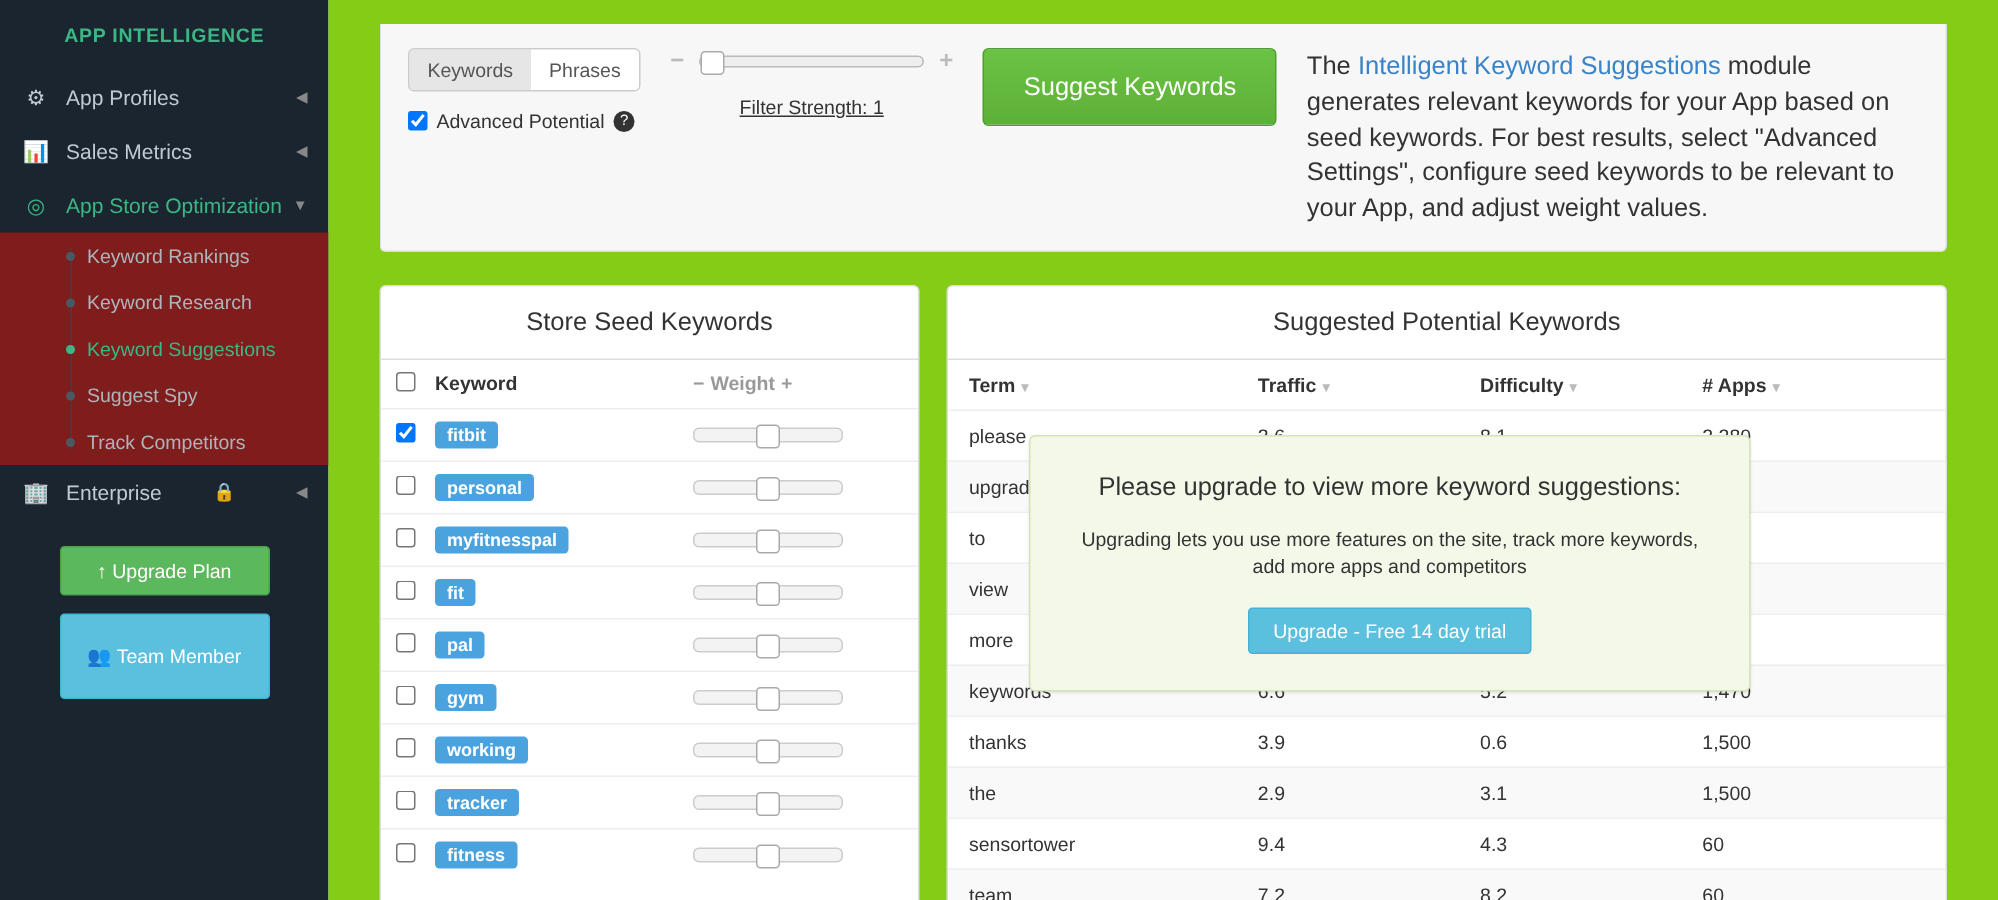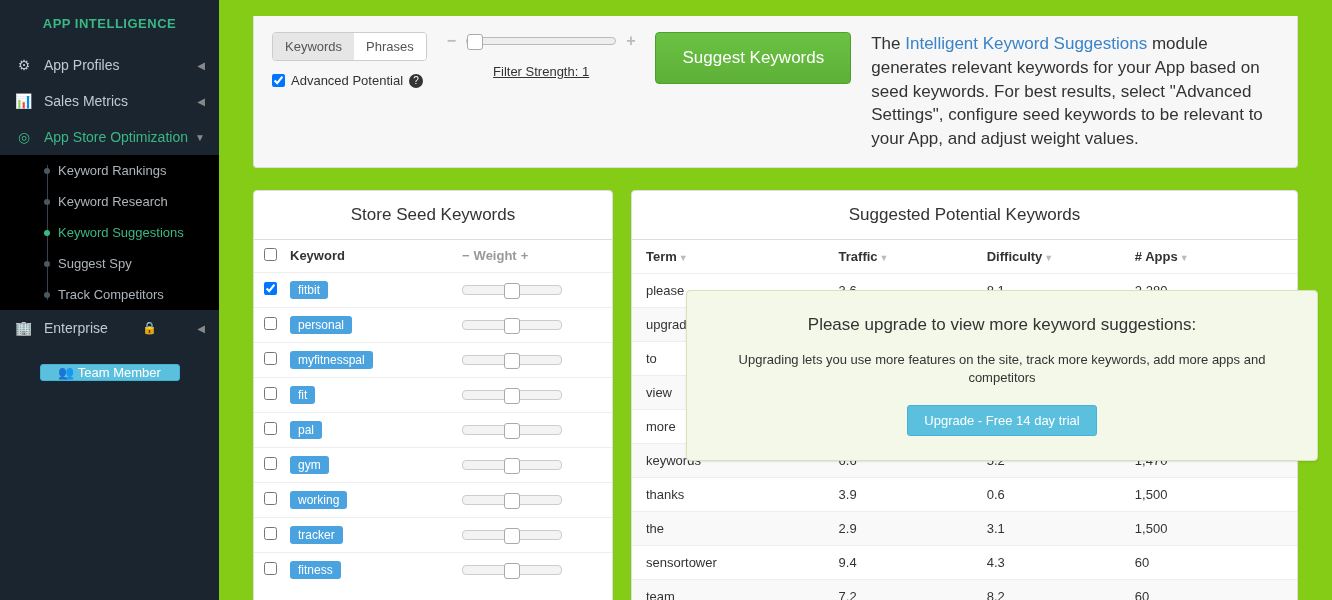--- a/index.html
+++ b/index.html
@@ -5,29 +5,29 @@
 * { margin: 0; padding: 0; box-sizing: border-box; }
 body { font-family: "Helvetica Neue", Arial, sans-serif; font-size: 13px; color: #555; background: #fff; width: 1332px; height: 600px; overflow: hidden; }
 .app { display: flex; height: 600px; }
 .sidebar { width: 219px; background: #1a2530; color: #fff; flex-shrink: 0; }
 .brand { padding: 16px 0; text-align: center; font-size: 13px; font-weight: bold; color: #3ab783; letter-spacing: 0.5px; }
 .nav-item { display: flex; align-items: center; padding: 10px 14px; color: #c0cad0; cursor: pointer; font-size: 14px; position: relative; }
 .nav-item.active { color: #3ab783; }
 .nav-item .icon { width: 20px; margin-right: 10px; text-align: center; }
 .nav-item .caret { margin-left: auto; font-size: 10px; color: #888; }
 .nav-item .lock { margin-left: auto; color: #3ab783; font-size: 12px; margin-right: 6px; }
-.subnav { background: #000000; position: relative; }
+.subnav { background: #7f1d1d; position: relative; }
 .subnav-item { padding: 8px 12px 8px 58px; color: #adb5bb; font-size: 13px; cursor: pointer; position: relative; }
 .subnav-item.active { color: #3ab783; }
 .subnav-item::before { content: ""; position: absolute; left: 44px; top: 50%; width: 6px; height: 6px; border-radius: 50%; background: #4b5862; transform: translateY(-50%); }
 .subnav-item.active::before { background: #3ab783; }
 .subnav::before { content: ""; position: absolute; left: 47px; top: 10px; bottom: 10px; width: 1px; background: #36424d; }
 .sidebar-btns { padding: 18px; }
 .btn-upgrade { display: block; width: 140px; margin: 0 auto 12px; padding: 8px 0; text-align: center; background: #5cb85c; color: #fff; border-radius: 3px; font-size: 13px; border: 1px solid #4ba34b; cursor: pointer; }
-.btn-team { display: block; width: 140px; margin: 0 auto; padding: 0 0; text-align: center; background: #5bc0de; color: #fff; border-radius: 3px; font-size: 13px; border: 1px solid #46b3d6; cursor: pointer; }
+.btn-team { display: block; width: 140px; margin: 0 auto; padding: 20px 0; text-align: center; background: #5bc0de; color: #fff; border-radius: 3px; font-size: 13px; border: 1px solid #46b3d6; cursor: pointer; }
 .content { flex: 1; background: #84cc16; padding: 16px; position: relative; }
 .top-panel { margin: 0 18px 22px; padding: 16px 18px 16px; border: 1px solid #ddd; background: #f7f7f7; border-radius: 0 0 4px 4px; border-top: none; display: flex; align-items: flex-start; gap: 20px; }
 .toggle-group { display: inline-flex; border: 1px solid #ccc; border-radius: 4px; overflow: hidden; }
 .toggle-btn { padding: 6px 12px; font-size: 13px; background: #fff; cursor: pointer; }
 .toggle-btn.active { background: #e6e6e6; }
 .adv-row { margin-top: 12px; display: flex; align-items: center; font-size: 13px; color: #333; }
 .adv-row .q { display:inline-block; width:14px; height:14px; border-radius:50%; background:#333; color:#fff; font-size:10px; text-align:center; line-height:14px; margin-left:6px; }
 .slider-wrap { display: flex; align-items: center; gap: 10px; }
 .slider-track { width: 150px; height: 8px; border: 1px solid #bbb; border-radius: 4px; position: relative; background: #eee; }
 .slider-thumb { position: absolute; left: 0; top: -4px; width: 16px; height: 16px; background: #fff; border: 1px solid #aaa; border-radius: 3px; }
@@ -37,33 +37,33 @@
 .top-desc { font-size: 17px; color: #333; flex: 1; line-height: 1.4; }
 .top-desc a { color: #3a83c9; text-decoration: none; }
 .panels { display: flex; gap: 18px; padding: 0 18px; }
 .panel { border: 1px solid #ddd; border-radius: 4px; flex: 1; background: #fff; }
 .panel.seed { flex: 0 0 360px; }
 .panel-title { text-align: center; font-size: 17px; color: #333; padding: 14px 0; }
 .seed-header, .seed-row { display: flex; align-items: center; padding: 8px 10px; border-top: 1px solid #eee; }
 .seed-header { font-weight: bold; color: #333; border-top:1px solid #ddd; }
 .seed-cb { width: 26px; }
 .seed-kw { flex: 1; }
-.seed-kw .tag { display: inline-block; background: #4aa3df; color: #fff; padding: 2px 8px; border-radius: 3px; font-size: 12px; }
+.seed-kw .tag { display: inline-block; background: #4aa3df; color: #fff; padding: 2px 8px; border-radius: 3px; font-size: 12px; font-weight: bold; }
 .seed-weight { width: 140px; display:flex; align-items:center; gap:4px; color:#999; }
 .hminus, .hplus { color:#999; font-size:13px; font-weight:bold; }
 .w-slider { width: 100px; height: 10px; border: 1px solid #ccc; border-radius: 4px; position: relative; background: #f3f3f3; }
 .w-thumb { position: absolute; top: -3px; width: 16px; height: 16px; background: #fff; border: 1px solid #aaa; border-radius: 3px; left: 50%; transform: translateX(-50%); }
 .sugg-table { width: 100%; }
 .sugg-head, .sugg-row { display: flex; align-items: center; padding: 9px 14px; border-top: 1px solid #eee; color: #333; }
 .sugg-head { font-weight: bold; border-top:1px solid #ddd; }
 .sugg-row:nth-child(even) { background: #f9f9f9; }
 .col-term { flex: 1.3; }
 .col-v { flex: 1; text-align: left; }
 .sort-caret { font-size: 9px; color: #bbb; margin-left: 2px; }
-.upgrade-overlay { position: absolute; left: 467px; top: 290px; width: 632px; background: #f3f8e9; border: 1px solid #d6e2b7; border-radius: 4px; padding: 24px 30px; text-align: center; color: #333; box-shadow: 0 1px 2px rgba(0,0,0,0.1); }
+.upgrade-overlay { position: absolute; left: 467px; top: 290px; width: 481px; background: #f3f8e9; border: 1px solid #d6e2b7; border-radius: 4px; padding: 24px 30px; text-align: center; color: #333; box-shadow: 0 1px 2px rgba(0,0,0,0.1); }
 .upgrade-overlay h3 { font-size: 17px; font-weight: normal; margin-bottom: 16px; }
 .upgrade-overlay p { font-size: 13px; margin-bottom: 18px; line-height: 1.4; }
 .upgrade-cta { display: inline-block; background: #5bc0de; color: #fff; padding: 7px 16px; border-radius: 3px; font-size: 13px; border: 1px solid #46b3d6; cursor: pointer; }
 input[type=checkbox] { width:13px; height:13px; }
 </style>
 </head>
 <body>
 
 <div class="app">
   <aside class="sidebar">
@@ -92,20 +92,24 @@
       <div class="subnav-item">Track Competitors</div>
     </div>
     <div class="nav-item">
       <span class="icon">🏢</span>
       <span>Enterprise</span>
       <span class="lock">🔒</span>
       <span class="caret">◀</span>
     </div>
 
     <div class="sidebar-btns">
+      <button class="btn-upgrade">
+        <span>↑</span>
+        <span>Upgrade Plan</span>
+      </button>
       <button class="btn-team">
         <span>👥</span>
         <span>Team Member</span>
       </button>
     </div>
   </aside>
 
   <main class="content">
 
     <div class="top-panel">

